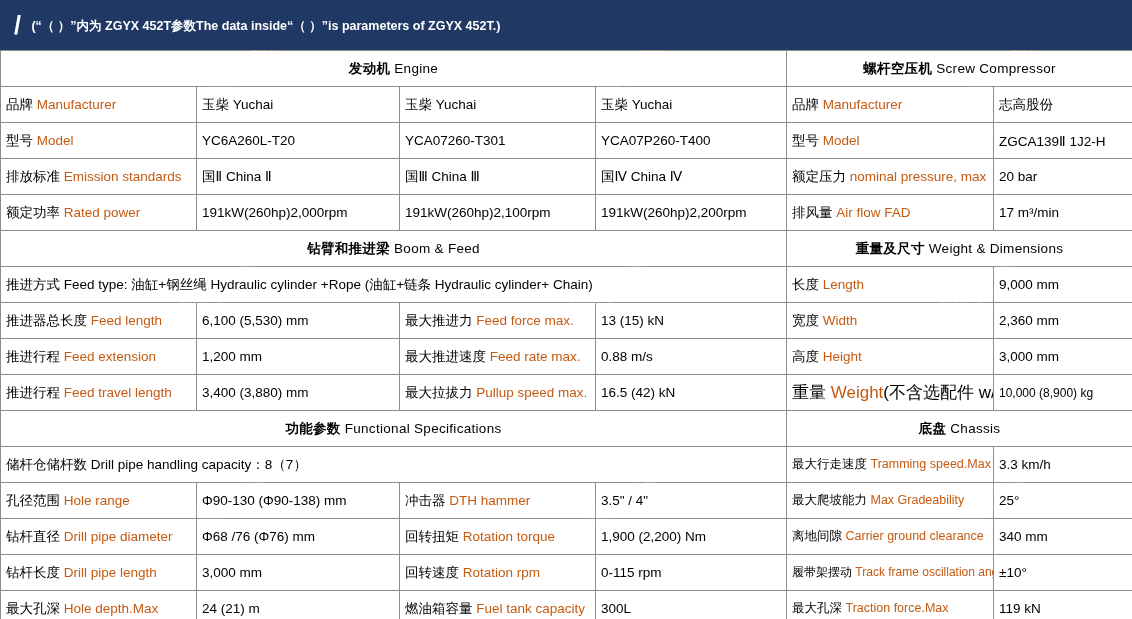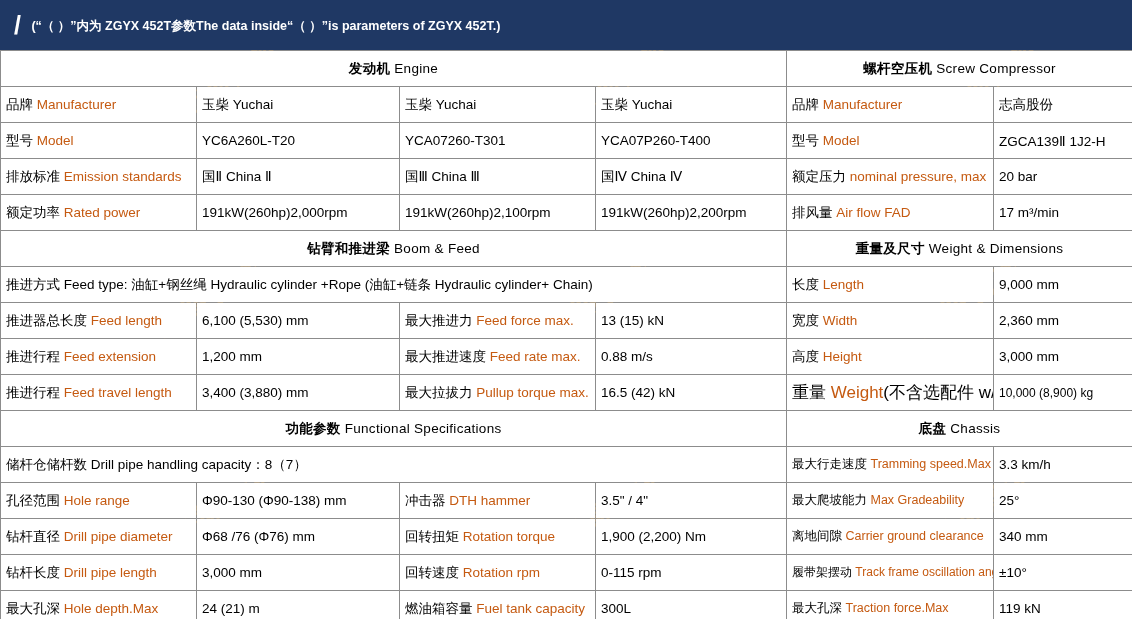--- a/index.html
+++ b/index.html
@@ -214,21 +214,21 @@
       <td class="val">1,200 mm</td>
       <td class="lbl"><span>最大推进速度</span> <span class="en">Feed rate max.</span></td>
       <td class="val">0.88 m/s</td>
       <td class="lbl"><span>高度</span> <span class="en">Height</span></td>
       <td class="val">3,000 mm</td>
     </tr>
 
     <tr>
       <td class="lbl"><span>推进行程</span> <span class="en">Feed travel length</span></td>
       <td class="val">3,400 (3,880) mm</td>
-      <td class="lbl"><span>最大拉拔力</span> <span class="en">Pullup torque max.</span></td>
+      <td class="lbl"><span>最大拉拔力</span> <span class="en">Pullup speed max.</span></td>
       <td class="val">16.5 (42) kN</td>
       <td class="lbl" style="font-size:17px;"><span>重量</span> <span class="en">Weight</span><span>(不含选配件 w/o option)</span></td>
       <td class="val" style="font-size:12px;">10,000 (8,900) kg</td>
     </tr>
 
     <tr>
       <td class="sec" colspan="4">
         <span class="cn">功能参数</span>
         <span class="en">Functional Specifications</span>
       </td>

